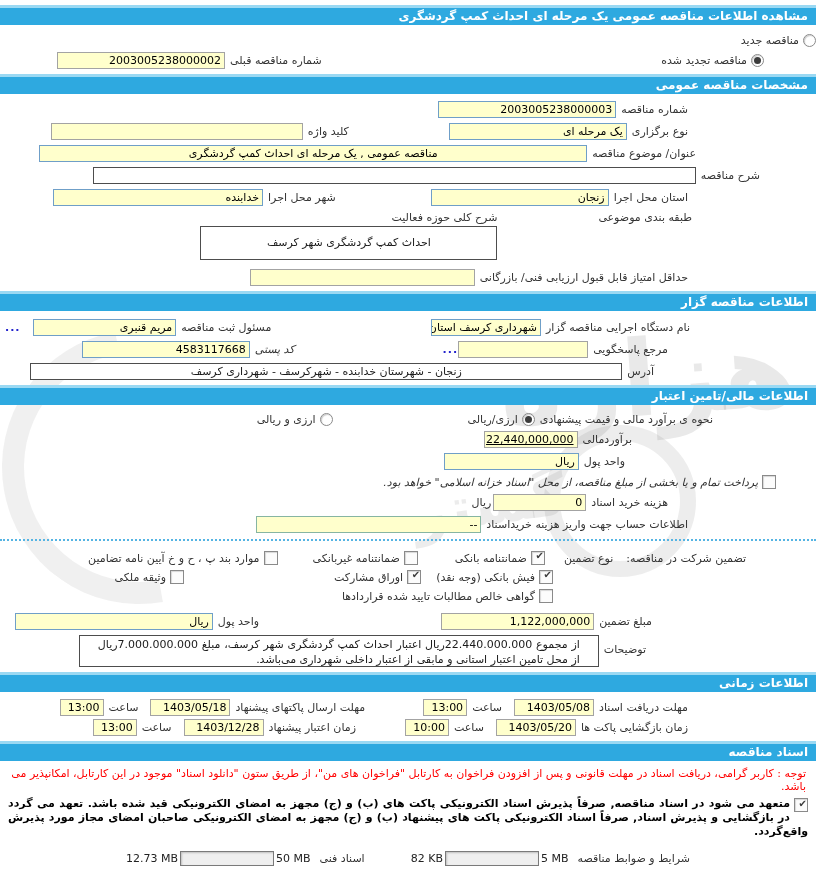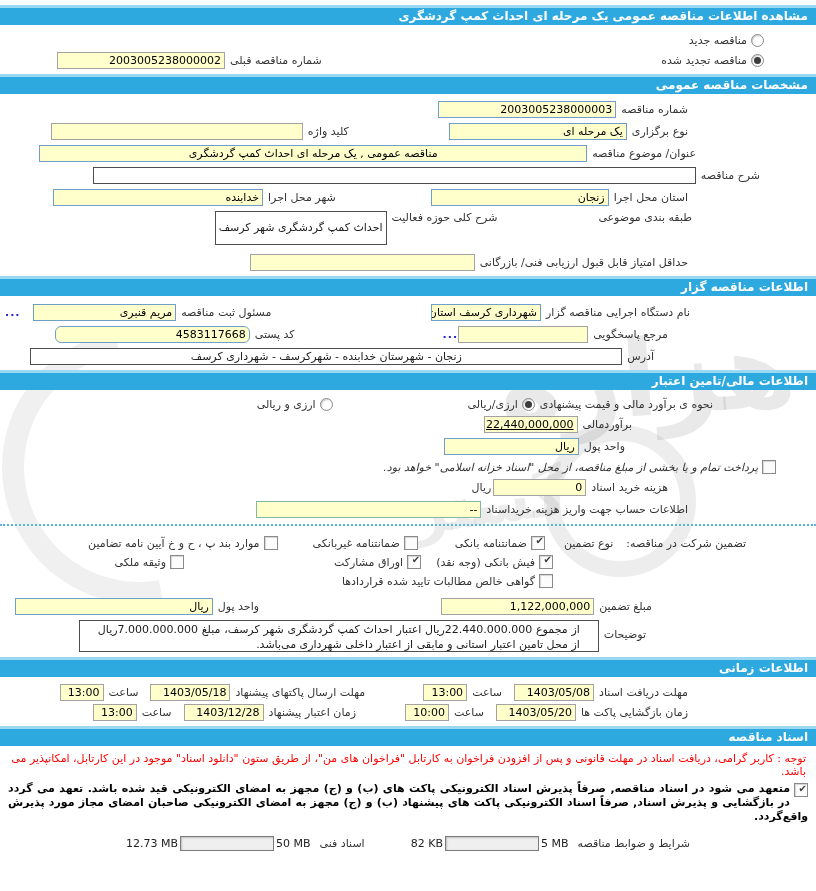--- a/index.html
+++ b/index.html
@@ -54,21 +54,21 @@
 
 <div class="wm wm-big">هزاره</div>
 <div class="wm wm-small">گستر</div>
 <div class="wm-circle"></div>
 <div class="wm-arc"></div>
 
 <div class="page">
 
   <div class="band">مشاهده اطلاعات مناقصه عمومی یک مرحله ای احداث کمپ گردشگری</div>
 
-  <div class="row" style="padding-right:52px;margin-top:9px;text-align:right;">
+  <div class="row" style="margin-top:9px;text-align:right;">
     <span class="rd"></span>
     <span class="lbl">مناقصه جدید</span>
   </div>
   <div class="row" style="padding:0 52px 0 57px;justify-content:space-between;">
     <span style="display:flex;align-items:center;">
       <span class="rd checked"></span>
       <span class="lbl">مناقصه تجدید شده</span>
     </span>
     <span style="display:flex;align-items:center;">
       <span class="lbl">شماره مناقصه قبلی</span>
@@ -102,21 +102,21 @@
 
   <div class="row" style="padding:0 128px 0 30px;">
     <span class="lbl">استان محل اجرا</span>
     <span class="inp sel">زنجان</span>
     <span class="lbl" style="margin-right:95px;">شهر محل اجرا</span>
     <span class="inp sel" style="width:210px;">خدابنده</span>
   </div>
 
   <div class="row" style="padding:0 124px 0 30px;align-items:flex-start;">
     <span class="lbl">طبقه بندی  موضوعی</span>
-    <span style="margin-right:96px;display:flex;flex-direction:row;width:297px;">
+    <span style="margin-right:96px;display:flex;flex-direction:column;width:297px;">
       <span class="lbl" style="align-self:flex-start;margin-bottom:2px;">شرح کلی حوزه فعالیت</span>
       <span class="wbox center" style="height:34px;line-height:32px;">احداث کمپ گردشگری شهر کرسف</span>
     </span>
   </div>
 
   <div class="row" style="padding-right:128px;margin-top:9px;">
     <span class="lbl">حداقل  امتیاز قابل قبول  ارزیابی  فنی/ بازرگانی</span>
     <span class="inp" style="width:225px;"></span>
   </div>
 
@@ -127,22 +127,22 @@
     <span class="inp sel" style="width:146px;">شهرداری کرسف استان زنج</span>
     <span class="lbl" style="margin-right:160px;">مسئول ثبت  مناقصه</span>
     <span class="inp sel" style="width:192px;">مریم قنبری</span>
     <span class="dots" style="margin-right:12px;">...</span>
   </div>
 
   <div class="row" style="padding:0 148px 0 35px;">
     <span class="lbl">مرجع پاسخگویی</span>
     <span class="inp" style="width:130px;"></span>
     <span class="dots">...</span>
-    <span class="lbl" style="margin-right:148px;">کد پستی</span>
-    <span class="inp sel" style="width:195px;border-radius:6px;">4583117668</span>
+    <span class="lbl" style="margin-right:148px;font-style:italic;">کد پستی</span>
+    <span class="inp sel" style="width:168px;">4583117668</span>
   </div>
 
   <div class="row" style="padding-right:162px;">
     <span class="lbl">آدرس</span>
     <span class="wbox center" style="width:592px;">زنجان - شهرستان خدابنده - شهرکرسف - شهرداری کرسف</span>
   </div>
 
   <div class="band">اطلاعات مالی/تامین اعتبار</div>
 
   <div class="row" style="padding-right:103px;margin-top:8px;">

